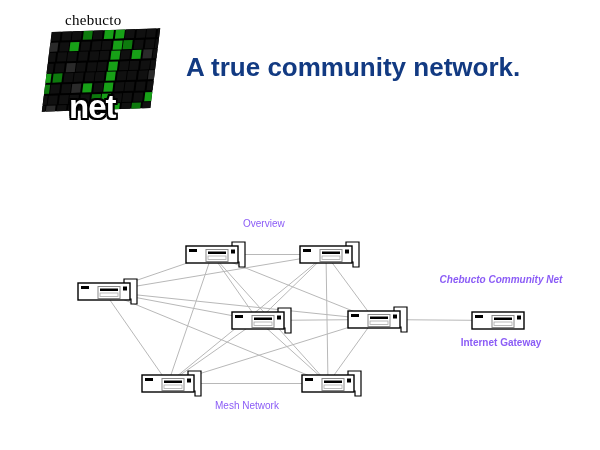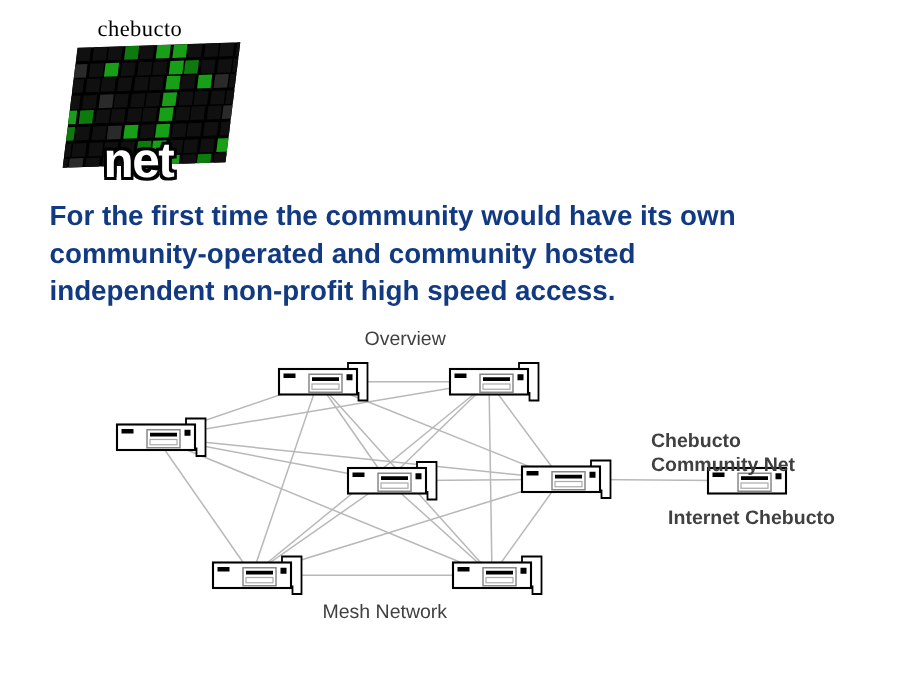--- a/index.html
+++ b/index.html
@@ -98,34 +98,35 @@
     font-size: 18.5px;
     font-weight: bold;
     color: #123a82;
     line-height: 25px;
   }
   .body-line { display: block; white-space: nowrap; }
 
   
   .diagram-label {
     position: absolute;
-    font-size: 13px;
-    color: #404040;
+    font-size: 10px;
+    color: #8b5cf6;
     white-space: nowrap;
   }
   #label-overview { left: 243px; top: 218px; }
   #label-mesh     { left: 215px; top: 400px; font-weight: normal; }
   #label-ccn {
     left: 434px;
-    top: 286px;
+    top: 272px;
     width: 134px;
-    text-align: left;
+    text-align: center;
     font-weight: bold;
     line-height: 16px;
     white-space: normal;
+    font-style: italic;
   }
   #label-gateway {
     left: 434px;
     top: 337px;
     width: 134px;
     text-align: center;
     font-weight: bold;
   }
 
   
@@ -231,26 +232,22 @@
         <div class="logo-cell lc-dark" style="left:46.7px;top:74.2px"></div>
         <div class="logo-cell lc-green" style="left:57.3px;top:74.2px"></div>
         <div class="logo-cell lc-green" style="left:67.9px;top:74.2px"></div>
         <div class="logo-cell lc-dark" style="left:78.5px;top:74.2px"></div>
         <div class="logo-cell lc-green2" style="left:89.1px;top:74.2px"></div>
         <div class="logo-cell lc-dark" style="left:99.7px;top:74.2px"></div>
       </div>
     <div id="logo-word-net">net</div>
   </div>
 
-
-  <div id="body-text">
-    <span class="body-line">For the first time the community would have its own</span>
-    <span class="body-line">community-operated and community hosted</span>
-    <span class="body-line">independent non-profit high speed access.</span>
-  </div>
+  <div id="title">A true community network.</div>
+
 
   <div id="diagram">
     <svg width="600" height="450" viewBox="0 0 600 450">
       <g id="mesh-links">
           <line x1="212" y1="254.5" x2="326" y2="254.5" stroke="#b8b8b8" stroke-width="1"></line>
           <line x1="212" y1="254.5" x2="104" y2="291.5" stroke="#b8b8b8" stroke-width="1"></line>
           <line x1="212" y1="254.5" x2="258" y2="320.5" stroke="#b8b8b8" stroke-width="1"></line>
           <line x1="212" y1="254.5" x2="374" y2="319.5" stroke="#b8b8b8" stroke-width="1"></line>
           <line x1="212" y1="254.5" x2="168" y2="383.5" stroke="#b8b8b8" stroke-width="1"></line>
           <line x1="212" y1="254.5" x2="328" y2="383.5" stroke="#b8b8b8" stroke-width="1"></line>
@@ -343,15 +340,15 @@
             <rect x="22" y="10" width="18" height="3.5" fill="#ffffff" stroke="#aaaaaa" stroke-width="0.8"></rect>
             <rect x="45" y="3.5" width="4" height="4" fill="#000000"></rect>
           </g>
         </g>
     </svg>
   </div>
 
   <div class="diagram-label" id="label-overview">Overview</div>
   <div class="diagram-label" id="label-mesh">Mesh Network</div>
   <div class="diagram-label" id="label-ccn">Chebucto Community Net</div>
-  <div class="diagram-label" id="label-gateway">Internet Chebucto</div>
+  <div class="diagram-label" id="label-gateway">Internet Gateway</div>
 
 </div>
 
 </body></html>

